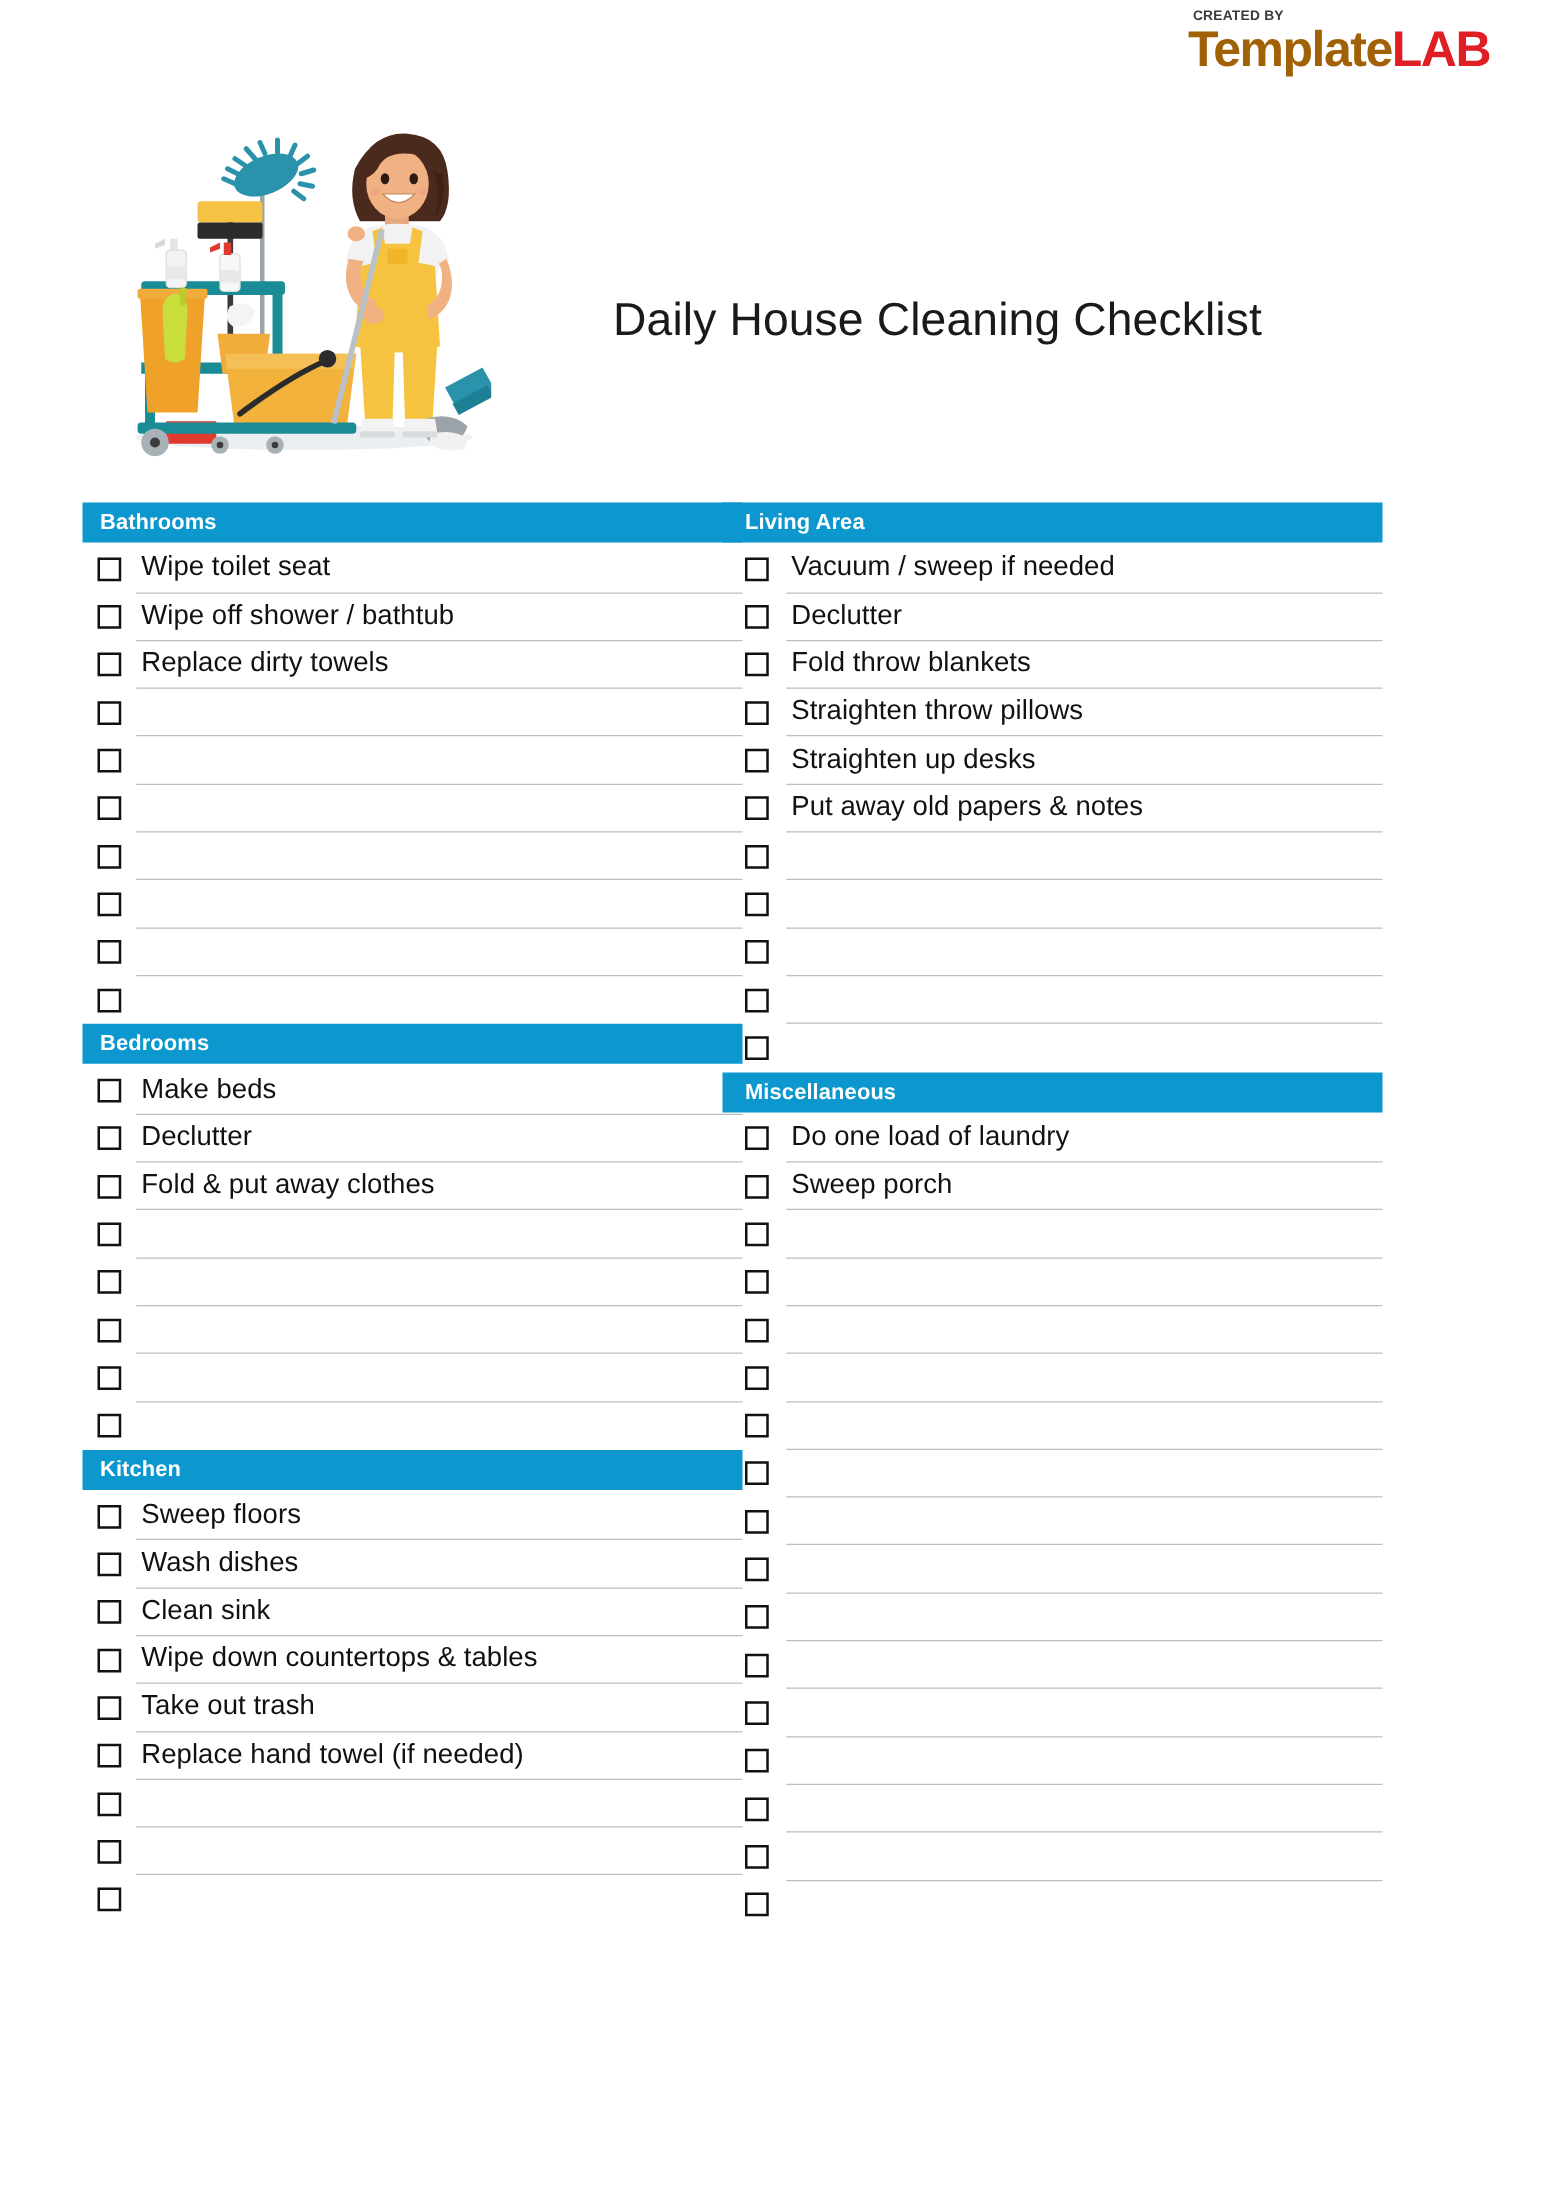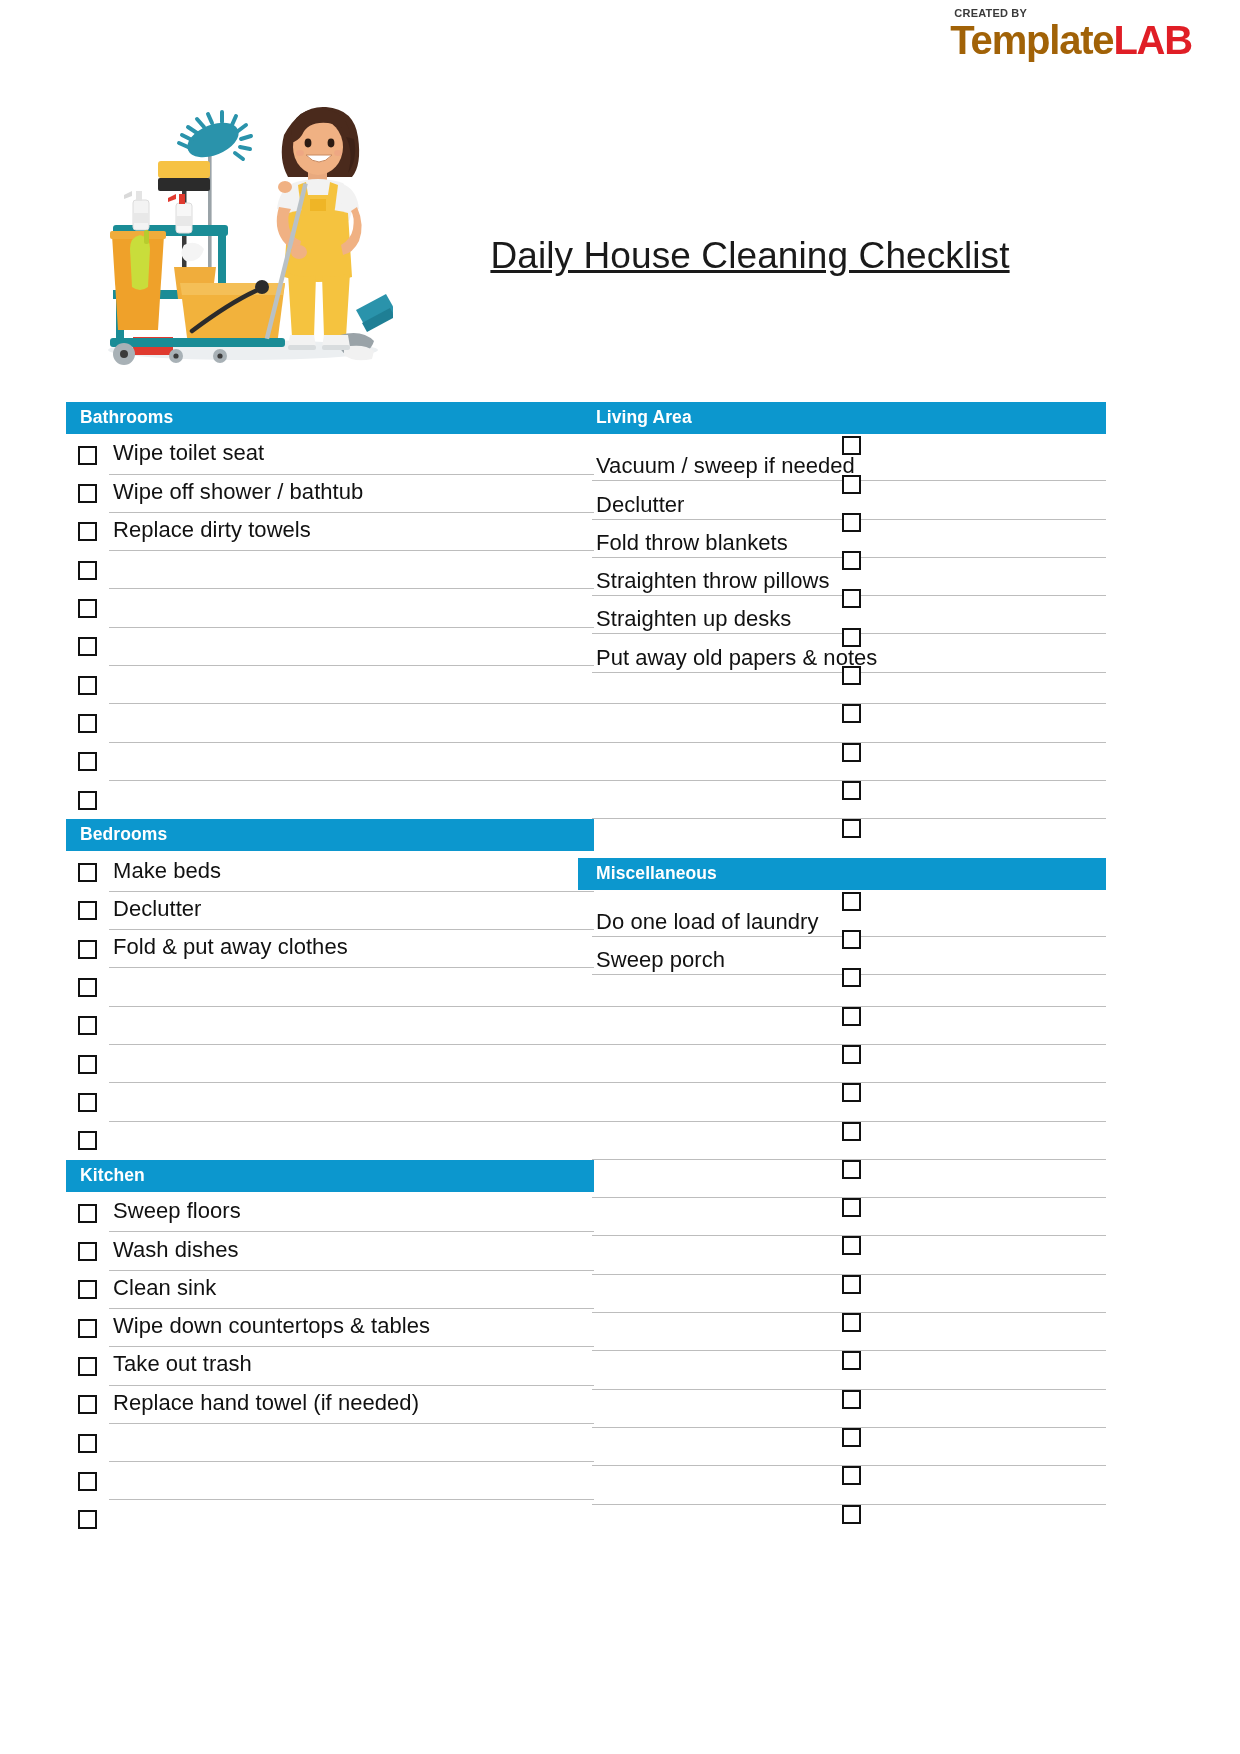--- a/index.html
+++ b/index.html
@@ -30,21 +30,20 @@
   .flask-icon {
     position: absolute; top: 2px; left: 30px; width: 22px; height: 28px;
   }
 
   
   .title {
     position: absolute; left: 430px; top: 235px; width: 640px;
     text-align: center;
     font-size: 37px; font-weight: 400; color: #1a1a1a;
     letter-spacing: .1px;
-    text-decoration: underline;
   }
 
   
   .illustration { position: absolute; left: 88px; top: 95px; width: 305px; height: 270px; }
 
   
   .col {
     position: absolute; top: 402px; width: 528px;
   }
   .col-left  { left: 66px; }
@@ -63,21 +62,21 @@
   }
   .section-head.indent-r { padding-left: 18px; }
 
   .rows { padding-top: 2px; }
 
   .row {
     display: flex; align-items: center;
     height: 38.3px;
     position: relative;
   }
-  .col-right .row { height: 38.3px; flex-direction: column; }
+  .col-right .row { height: 38.3px; }
 
   .cb {
     width: 19px; height: 19px;
     border: 2.4px solid #111;
     background: #fff;
     flex: 0 0 auto;
     margin-left: 12px;
   }
   .col-right .cb { margin-left: 18px; }
 

